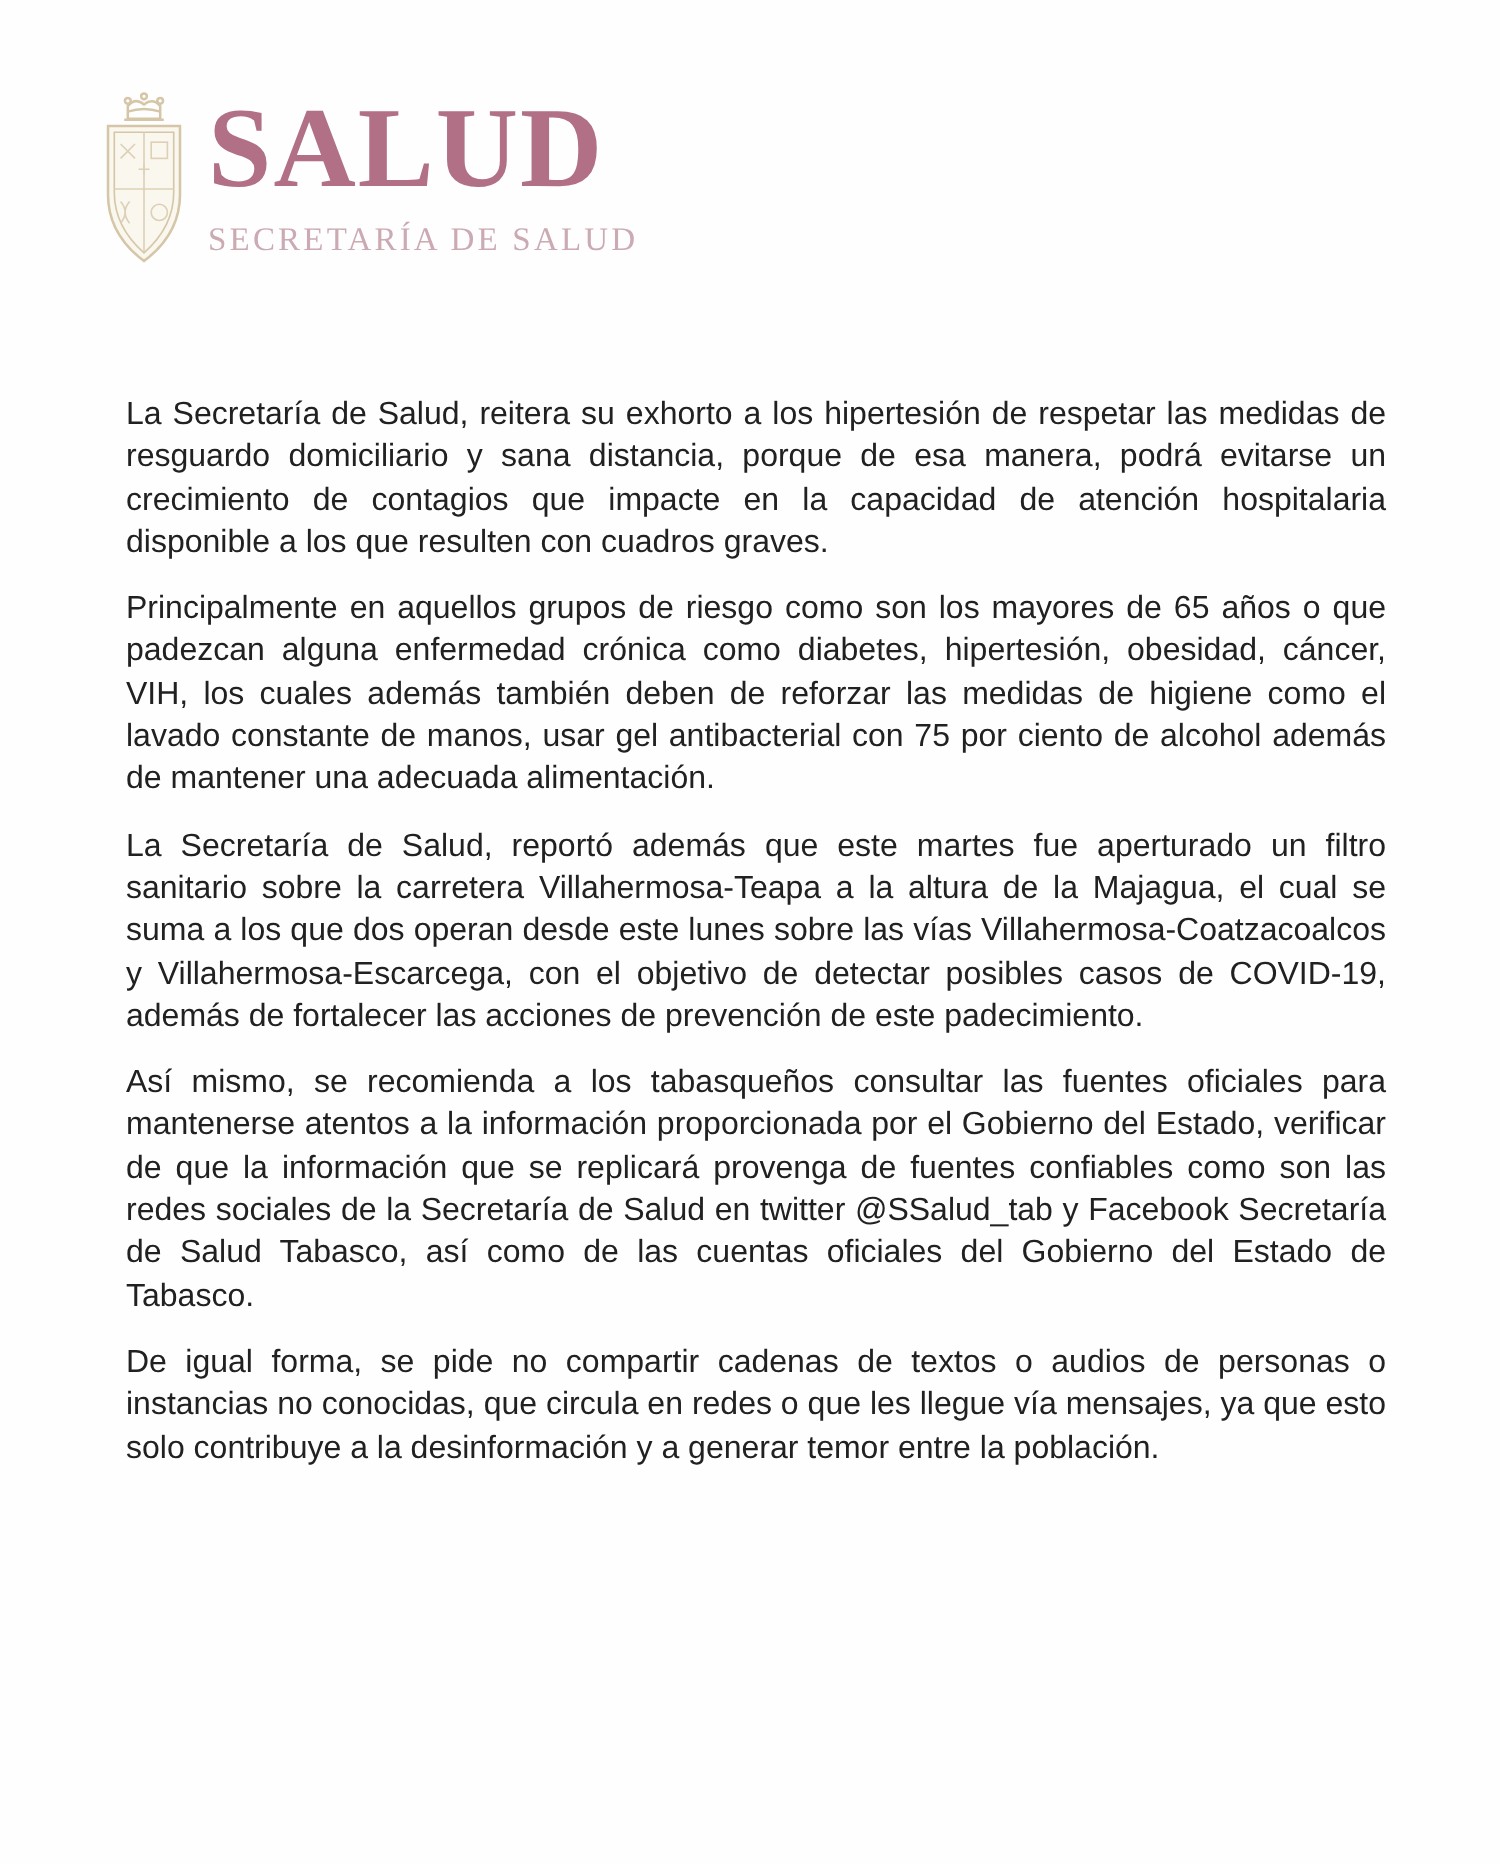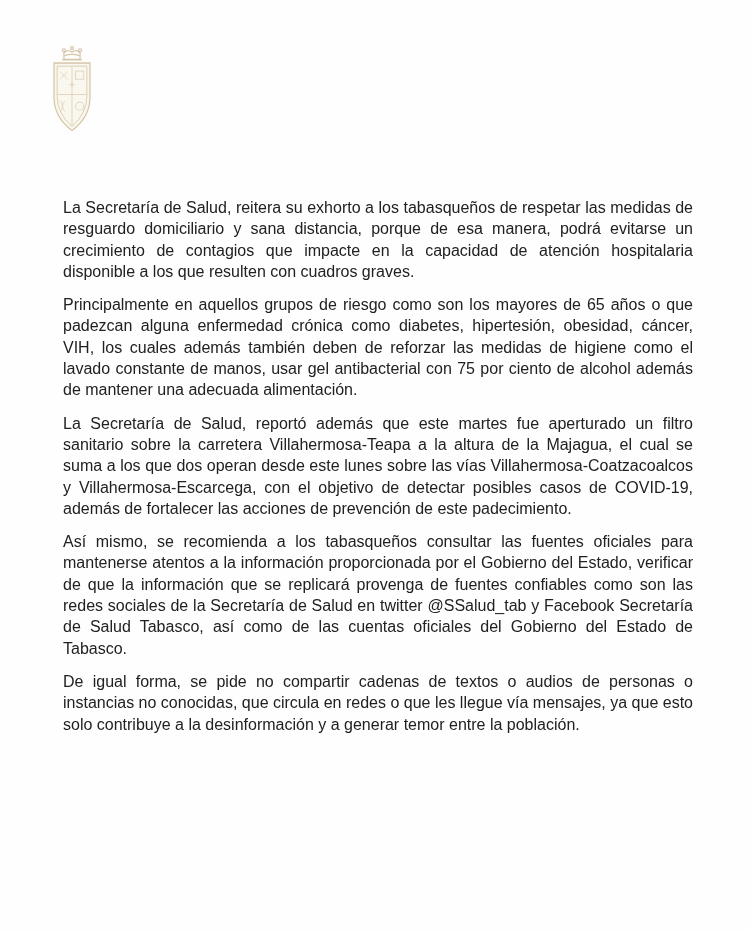--- a/index.html
+++ b/index.html
@@ -102,23 +102,27 @@
           <path d="M30 23.5 V90"></path>
           <path d="M13.5 55 H46.5"></path>
           <path d="M17 30 l8 8 M25 30 l-8 8"></path>
           <rect x="34" y="29" width="9" height="9"></rect>
           <path d="M17 62 q5 6 0 12 M22 62 q-5 6 0 12"></path>
           <circle cx="38.5" cy="68" r="4.5"></circle>
           <path d="M27 44 h6 M30 41 v6"></path>
         </g>
       </svg>
     </span>
+    <div class="logo-text">
+      <div class="logo-title">SALUD</div>
+      <div class="logo-subtitle">SECRETARÍA DE SALUD</div>
+    </div>
   </header>
 
   <main class="content">
-    <p>La Secretaría de Salud, reitera su exhorto a los tabasqueños de respetar las medidas de resguardo domiciliario y sana distancia, porque de esa manera, podrá evitarse un crecimiento de contagios que impacte en la capacidad de atención hospitalaria disponible a los que resulten con cuadros graves.</p>
+    <p>La Secretaría de Salud, reitera su exhorto a los hipertesión de respetar las medidas de resguardo domiciliario y sana distancia, porque de esa manera, podrá evitarse un crecimiento de contagios que impacte en la capacidad de atención hospitalaria disponible a los que resulten con cuadros graves.</p>
     <p>Principalmente en aquellos grupos de riesgo como son los mayores de 65 años o que padezcan alguna enfermedad crónica como diabetes, hipertesión, obesidad, cáncer, VIH, los cuales además también deben de reforzar las medidas de higiene como el lavado constante de manos, usar gel antibacterial con 75 por ciento de alcohol además de mantener una adecuada alimentación.</p>
     <p>La Secretaría de Salud, reportó además que este martes fue aperturado un filtro sanitario sobre la carretera Villahermosa-Teapa a la altura de la Majagua, el cual se suma a los que dos operan desde este lunes sobre las vías Villahermosa-Coatzacoalcos y Villahermosa-Escarcega, con el objetivo de detectar posibles casos de COVID-19, además de fortalecer las acciones de prevención de este padecimiento.</p>
     <p>Así mismo, se recomienda a los tabasqueños consultar las fuentes oficiales para mantenerse atentos a la información proporcionada por el Gobierno del Estado, verificar de que la información que se replicará provenga de fuentes confiables como son las redes sociales de la Secretaría de Salud en twitter @SSalud_tab y Facebook Secretaría de Salud Tabasco, así como de las cuentas oficiales del Gobierno del Estado de Tabasco.</p>
     <p>De igual forma, se pide no compartir cadenas de textos o audios de personas o instancias no conocidas, que circula en redes o que les llegue vía mensajes, ya que esto solo contribuye a la desinformación y a generar temor entre la población.</p>
   </main>
 
 </div>
 
 </body></html>

